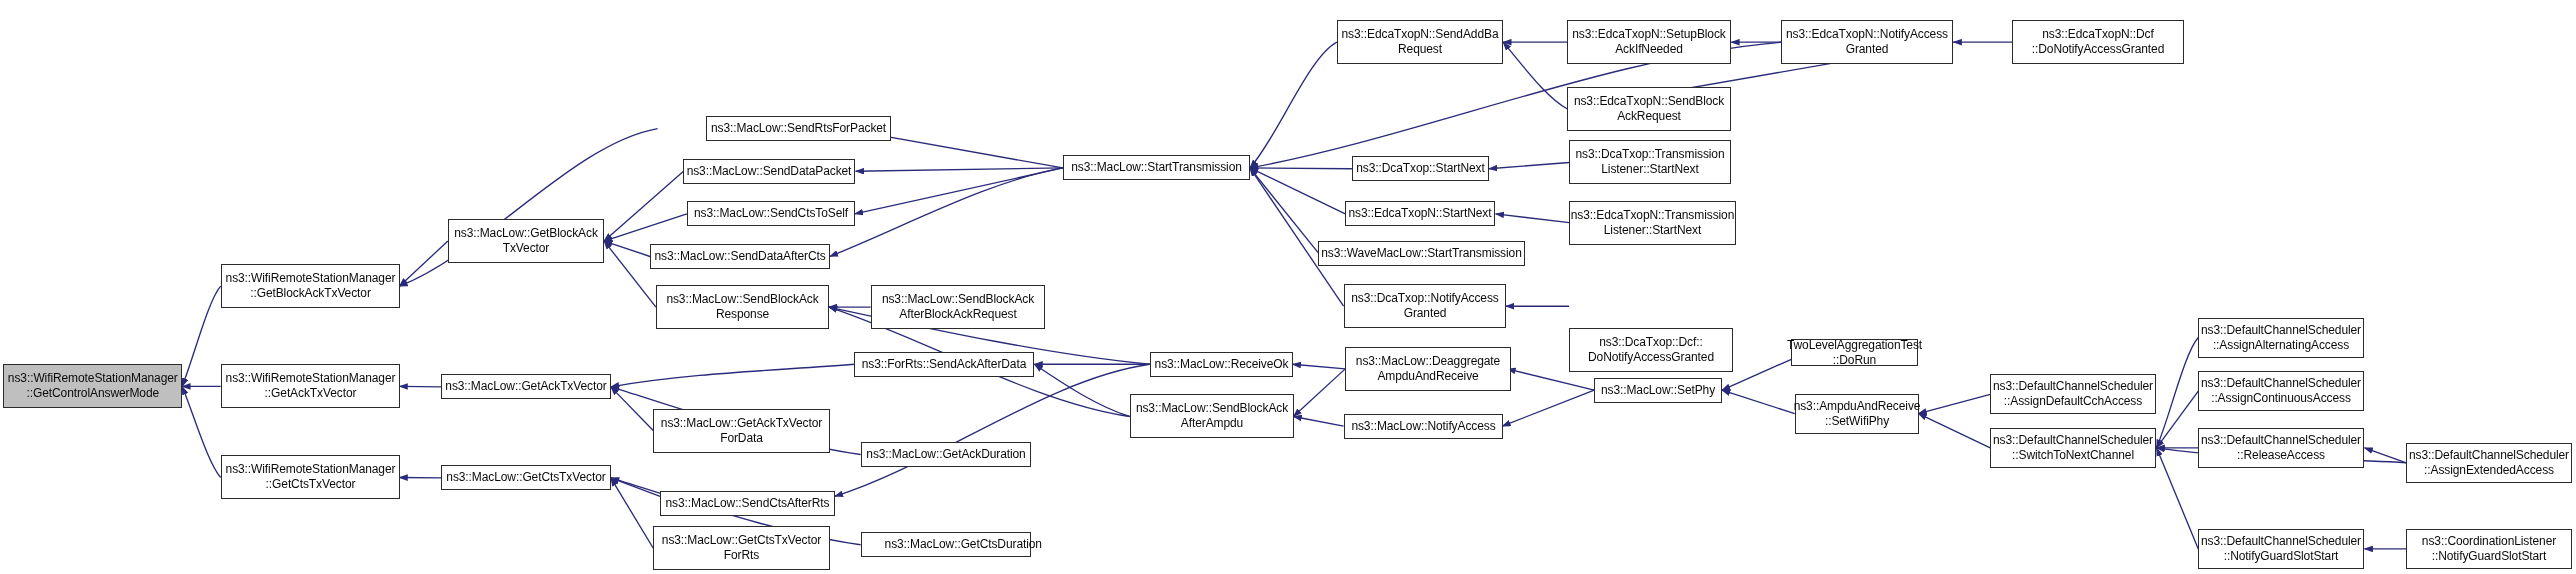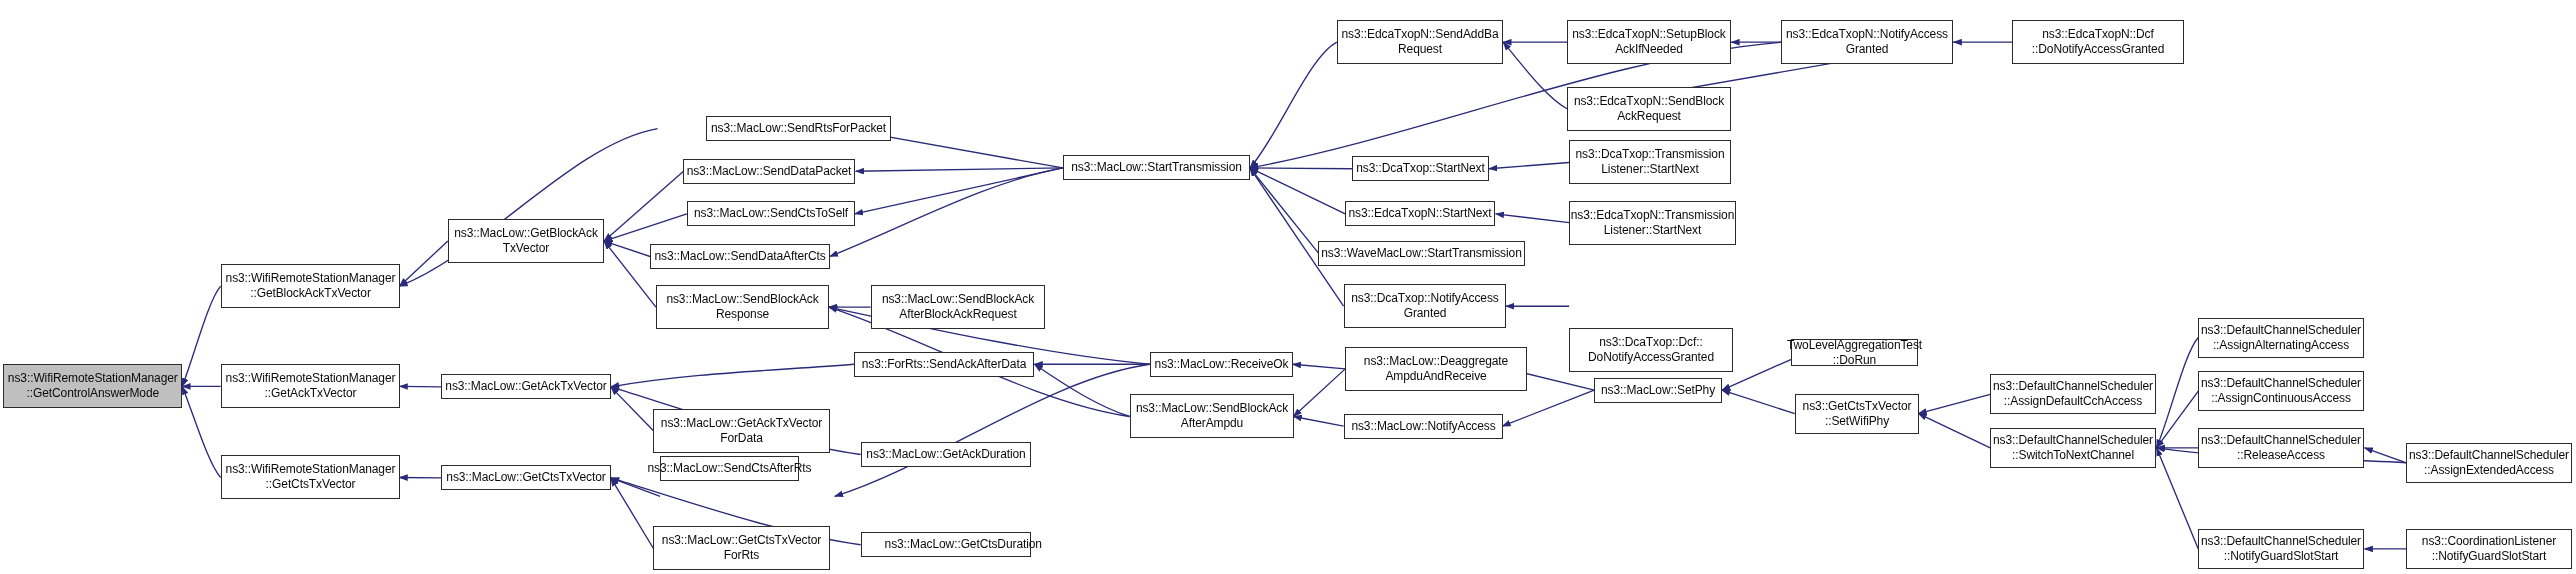--- a/index.html
+++ b/index.html
@@ -132,21 +132,21 @@
       <div class="node" style="left: 658px; top: 116px; width: 185px; height: 25px; margin-left: 48px;">ns3::MacLow::SendRtsForPacket</div>
       <div class="node" style="left: 683px; top: 159px; width: 172px; height: 25px;">ns3::MacLow::SendDataPacket</div>
       <div class="node" style="left: 687px; top: 201px; width: 168px; height: 25px;">ns3::MacLow::SendCtsToSelf</div>
       <div class="node" style="left: 650px; top: 244px; width: 180px; height: 25px;">ns3::MacLow::SendDataAfterCts</div>
       <div class="node" style="left: 656px; top: 285px; width: 173px; height: 44px;">ns3::MacLow::SendBlockAck
 Response</div>
       <div class="node" style="left: 854px; top: 352px; width: 180px; height: 25px;">ns3::ForRts::SendAckAfterData</div>
       <div class="node" style="left: 653px; top: 409px; width: 177px; height: 44px;">ns3::MacLow::GetAckTxVector
 ForData</div>
       <div class="node" style="left: 861px; top: 442px; width: 170px; height: 25px;">ns3::MacLow::GetAckDuration</div>
-      <div class="node" style="left: 660px; top: 456px; width: 139px; height: 25px;">ns3::MacLow::SendCtsAfterRts</div>
+      <div class="node" style="left: 660px; top: 491px; width: 175px; height: 25px;">ns3::MacLow::SendCtsAfterRts</div>
       <div class="node" style="left: 653px; top: 526px; width: 177px; height: 44px;">ns3::MacLow::GetCtsTxVector
 ForRts</div>
       <div class="node" style="left: 861px; top: 532px; width: 170px; height: 25px; padding-left: 37px;">ns3::MacLow::GetCtsDuration</div>
       <div class="node" style="left: 871px; top: 285px; width: 174px; height: 44px;">ns3::MacLow::SendBlockAck
 AfterBlockAckRequest</div>
       <div class="node" style="left: 1063px; top: 155px; width: 187px; height: 25px;">ns3::MacLow::StartTransmission</div>
       <div class="node" style="left: 1150px; top: 352px; width: 143px; height: 25px;">ns3::MacLow::ReceiveOk</div>
       <div class="node" style="left: 1130px; top: 394px; width: 164px; height: 44px;">ns3::MacLow::SendBlockAck
 AfterAmpdu</div>
       <div class="node" style="left: 1337px; top: 20px; width: 166px; height: 44px;">ns3::EdcaTxopN::SendAddBa
@@ -163,27 +163,27 @@
       <div class="node" style="left: 1569px; top: 140px; width: 162px; height: 44px;">ns3::DcaTxop::Transmission
 Listener::StartNext</div>
       <div class="node" style="left: 1345px; top: 201px; width: 150px; height: 25px;">ns3::EdcaTxopN::StartNext</div>
       <div class="node" style="left: 1569px; top: 201px; width: 167px; height: 44px;">ns3::EdcaTxopN::Transmission
 Listener::StartNext</div>
       <div class="node" style="left: 1318px; top: 241px; width: 207px; height: 25px;">ns3::WaveMacLow::StartTransmission</div>
       <div class="node" style="left: 1344px; top: 284px; width: 162px; height: 44px;">ns3::DcaTxop::NotifyAccess
 Granted</div>
       <div class="node" style="left: 1569px; top: 284px; width: 164px; height: 44px; margin-top: 44px;">ns3::DcaTxop::Dcf::
 DoNotifyAccessGranted</div>
-      <div class="node" style="left: 1345px; top: 347px; width: 182px; height: 44px;">ns3::MacLow::Deaggregate
+      <div class="node" style="left: 1345px; top: 347px; width: 166px; height: 44px;">ns3::MacLow::Deaggregate
 AmpduAndReceive</div>
       <div class="node" style="left: 1344px; top: 414px; width: 159px; height: 25px;">ns3::MacLow::NotifyAccess</div>
       <div class="node" style="left: 1594px; top: 378px; width: 128px; height: 25px;">ns3::MacLow::SetPhy</div>
       <div class="node" style="left: 1791px; top: 339px; width: 127px; height: 27px;">TwoLevelAggregationTest
 ::DoRun</div>
-      <div class="node" style="left: 1795px; top: 394px; width: 124px; height: 40px;">ns3::GetCtsTxVector
+      <div class="node" style="left: 1795px; top: 394px; width: 124px; height: 40px;">ns3::AmpduAndReceive
 ::SetWifiPhy</div>
       <div class="node" style="left: 1990px; top: 374px; width: 166px; height: 40px;">ns3::DefaultChannelScheduler
 ::AssignDefaultCchAccess</div>
       <div class="node" style="left: 1990px; top: 428px; width: 166px; height: 40px;">ns3::DefaultChannelScheduler
 ::SwitchToNextChannel</div>
       <div class="node" style="left: 2198px; top: 318px; width: 166px; height: 40px;">ns3::DefaultChannelScheduler
 ::AssignAlternatingAccess</div>
       <div class="node" style="left: 2198px; top: 371px; width: 166px; height: 40px;">ns3::DefaultChannelScheduler
 ::AssignContinuousAccess</div>
       <div class="node" style="left: 2198px; top: 428px; width: 166px; height: 40px;">ns3::DefaultChannelScheduler

